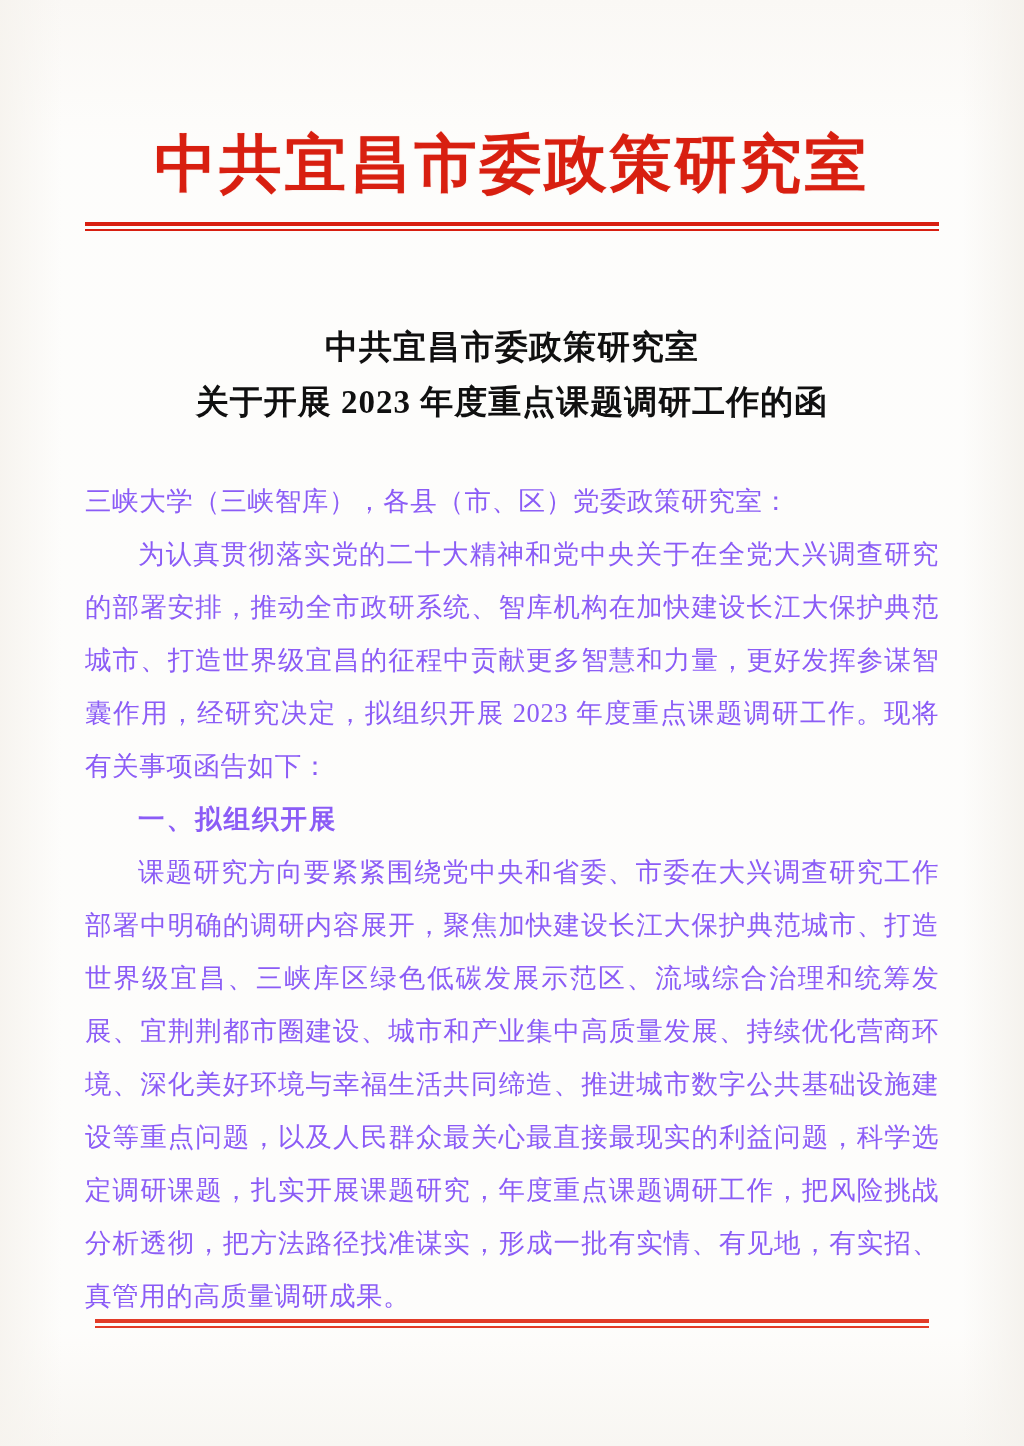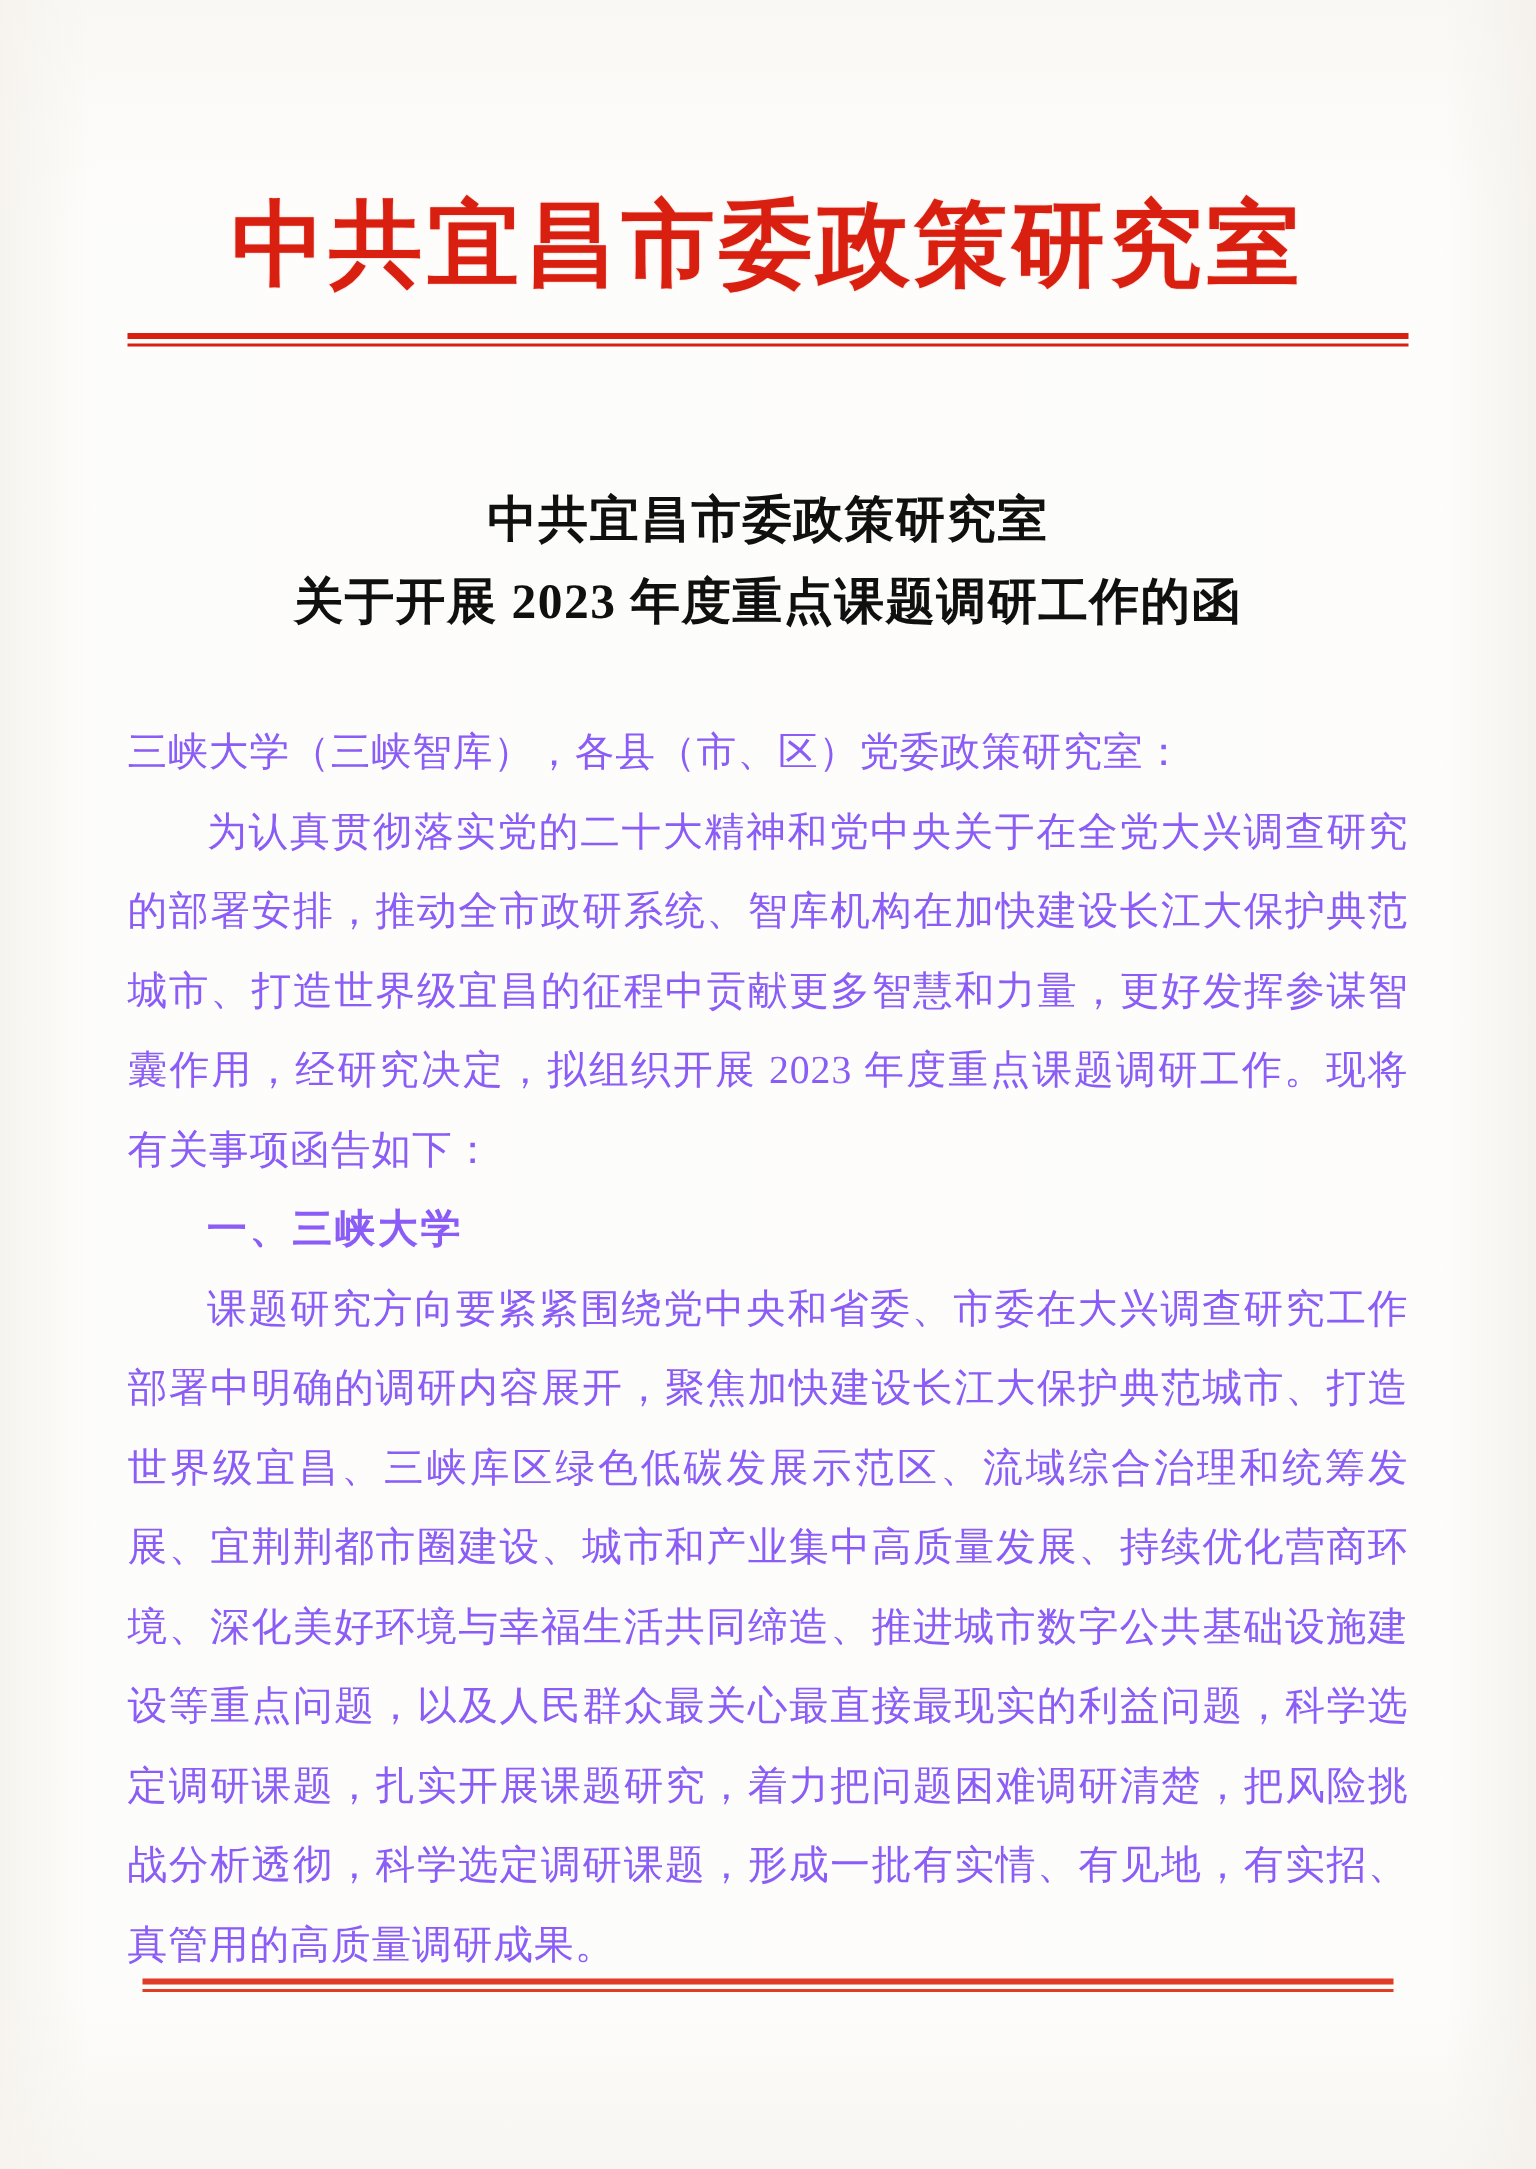--- a/index.html
+++ b/index.html
@@ -153,23 +153,23 @@
     <div class="doc-title">
       <span class="line">中共宜昌市委政策研究室</span>
       <span class="line">关于开展 2023 年度重点课题调研工作的函</span>
     </div>
 
     <div class="body-text">
       <p class="para">三峡大学（三峡智库），各县（市、区）党委政策研究室：</p>
 
       <p class="para indent">为认真贯彻落实党的二十大精神和党中央关于在全党大兴调查研究的部署安排，推动全市政研系统、智库机构在加快建设长江大保护典范城市、打造世界级宜昌的征程中贡献更多智慧和力量，更好发挥参谋智囊作用，经研究决定，拟组织开展 2023 年度重点课题调研工作。现将有关事项函告如下：</p>
 
-      <p class="section-head">一、三峡大学</p>
+      <p class="section-head">一、拟组织开展</p>
 
-      <p class="para indent">课题研究方向要紧紧围绕党中央和省委、市委在大兴调查研究工作部署中明确的调研内容展开，聚焦加快建设长江大保护典范城市、打造世界级宜昌、三峡库区绿色低碳发展示范区、流域综合治理和统筹发展、宜荆荆都市圈建设、城市和产业集中高质量发展、持续优化营商环境、深化美好环境与幸福生活共同缔造、推进城市数字公共基础设施建设等重点问题，以及人民群众最关心最直接最现实的利益问题，科学选定调研课题，扎实开展课题研究，着力把问题困难调研清楚，把风险挑战分析透彻，科学选定调研课题，形成一批有实情、有见地，有实招、真管用的高质量调研成果。</p>
+      <p class="para indent">课题研究方向要紧紧围绕党中央和省委、市委在大兴调查研究工作部署中明确的调研内容展开，聚焦加快建设长江大保护典范城市、打造世界级宜昌、三峡库区绿色低碳发展示范区、流域综合治理和统筹发展、宜荆荆都市圈建设、城市和产业集中高质量发展、持续优化营商环境、深化美好环境与幸福生活共同缔造、推进城市数字公共基础设施建设等重点问题，以及人民群众最关心最直接最现实的利益问题，科学选定调研课题，扎实开展课题研究，年度重点课题调研工作，把风险挑战分析透彻，把方法路径找准谋实，形成一批有实情、有见地，有实招、真管用的高质量调研成果。</p>
     </div>
 
   </div>
 
   <div class="footer-rules">
     <div class="thick"></div>
     <div class="thin"></div>
   </div>
 </div>
 

